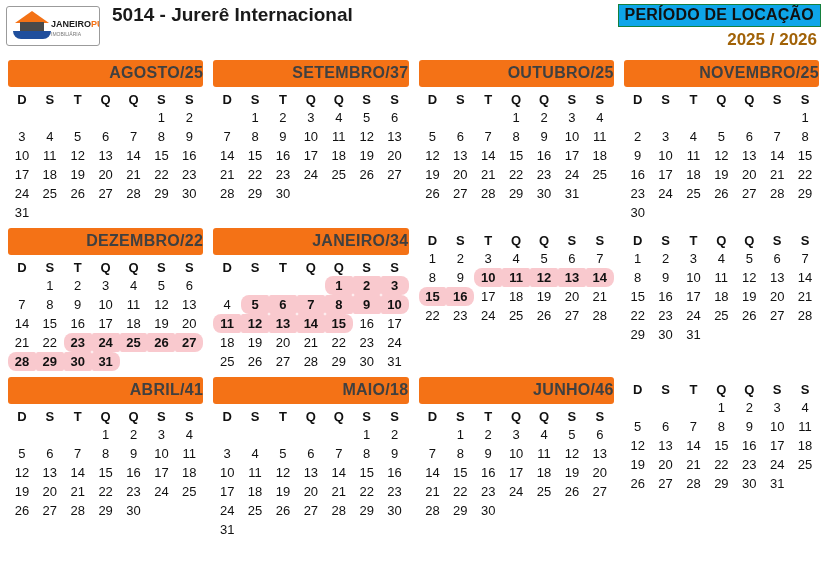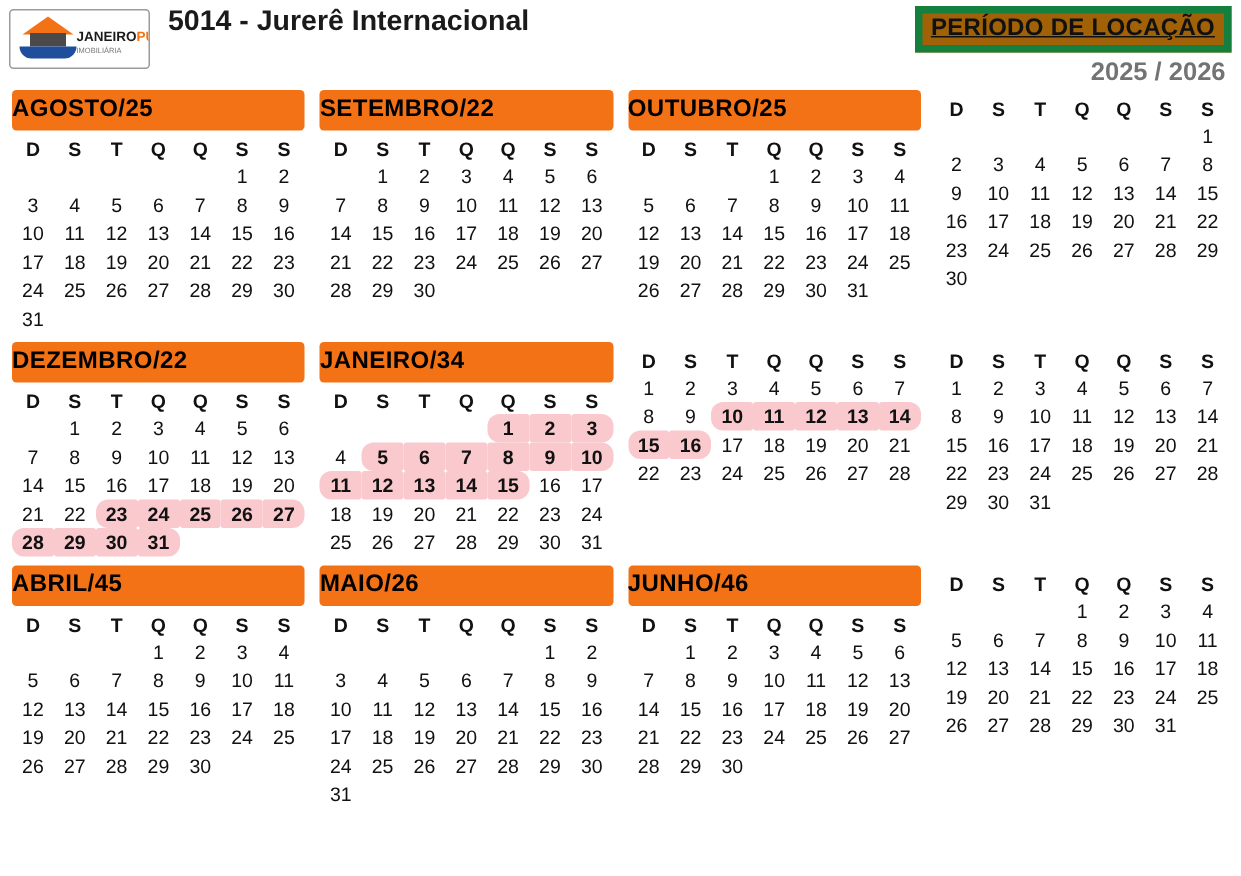--- a/index.html
+++ b/index.html
@@ -77,58 +77,57 @@
     color: #1a1a1a;
     white-space: nowrap;
   }
   .period-box {
     position: absolute;
     right: 6px; top: 4px;
     text-align: right;
   }
   .period-label {
     display: inline-block;
-    background: #a16207;
-    border: 5px solid #15803d;
+    background: #0ea5e9;
+    border: 1px solid #15803d;
     padding: 1px 6px 2px 6px;
     font-size: 16px;
     font-weight: bold;
     color: #111;
     letter-spacing: 0.2px;
     white-space: nowrap;
-    text-decoration: underline;
   }
   .period-years {
     margin-top: 3px;
     font-size: 17px;
     font-weight: bold;
-    color: #737373;
+    color: #a16207;
     text-align: right;
     padding-right: 4px;
   }
 
   
   .months {
     position: relative;
     display: grid;
     grid-template-columns: repeat(4, 1fr);
     grid-template-rows: repeat(3, auto);
     column-gap: 10px;
     row-gap: 6px;
     padding: 4px 8px 0 8px;
   }
   .month {
     width: 100%;
   }
   .month-title {
     background: #f47216;
-    color: #000000;
+    color: #404040;
     font-size: 16px;
     font-weight: bold;
-    text-align: left;
+    text-align: right;
     padding: 4px 0 5px 0;
     border-radius: 3px;
     letter-spacing: 0.3px;
   }
   table.cal {
     width: 100%;
     border-collapse: collapse;
     margin-top: 3px;
     table-layout: fixed;
   }
@@ -245,21 +244,21 @@
               <td class="empty"></td>
               <td class="empty"></td>
               <td class="empty"></td>
               <td class="empty"></td>
               <td class="empty"></td>
             </tr>
           </tbody>
         </table>
       </div>
       <div class="month">
-        <div class="month-title">SETEMBRO/22</div>
+        <div class="month-title">SETEMBRO/37</div>
         <table class="cal">
           <thead>
             <tr>
               <th>D</th>
               <th>S</th>
               <th>T</th>
               <th>Q</th>
               <th>Q</th>
               <th>S</th>
               <th>S</th>
@@ -371,20 +370,21 @@
               <td>28</td>
               <td>29</td>
               <td>30</td>
               <td>31</td>
               <td class="empty"></td>
             </tr>
           </tbody>
         </table>
       </div>
       <div class="month">
+        <div class="month-title">NOVEMBRO/25</div>
         <table class="cal">
           <thead>
             <tr>
               <th>D</th>
               <th>S</th>
               <th>T</th>
               <th>Q</th>
               <th>Q</th>
               <th>S</th>
               <th>S</th>
@@ -683,21 +683,21 @@
               <td>31</td>
               <td class="empty"></td>
               <td class="empty"></td>
               <td class="empty"></td>
               <td class="empty"></td>
             </tr>
           </tbody>
         </table>
       </div>
       <div class="month">
-        <div class="month-title">ABRIL/45</div>
+        <div class="month-title">ABRIL/41</div>
         <table class="cal">
           <thead>
             <tr>
               <th>D</th>
               <th>S</th>
               <th>T</th>
               <th>Q</th>
               <th>Q</th>
               <th>S</th>
               <th>S</th>
@@ -746,21 +746,21 @@
               <td>28</td>
               <td>29</td>
               <td>30</td>
               <td class="empty"></td>
               <td class="empty"></td>
             </tr>
           </tbody>
         </table>
       </div>
       <div class="month">
-        <div class="month-title">MAIO/26</div>
+        <div class="month-title">MAIO/18</div>
         <table class="cal">
           <thead>
             <tr>
               <th>D</th>
               <th>S</th>
               <th>T</th>
               <th>Q</th>
               <th>Q</th>
               <th>S</th>
               <th>S</th>

